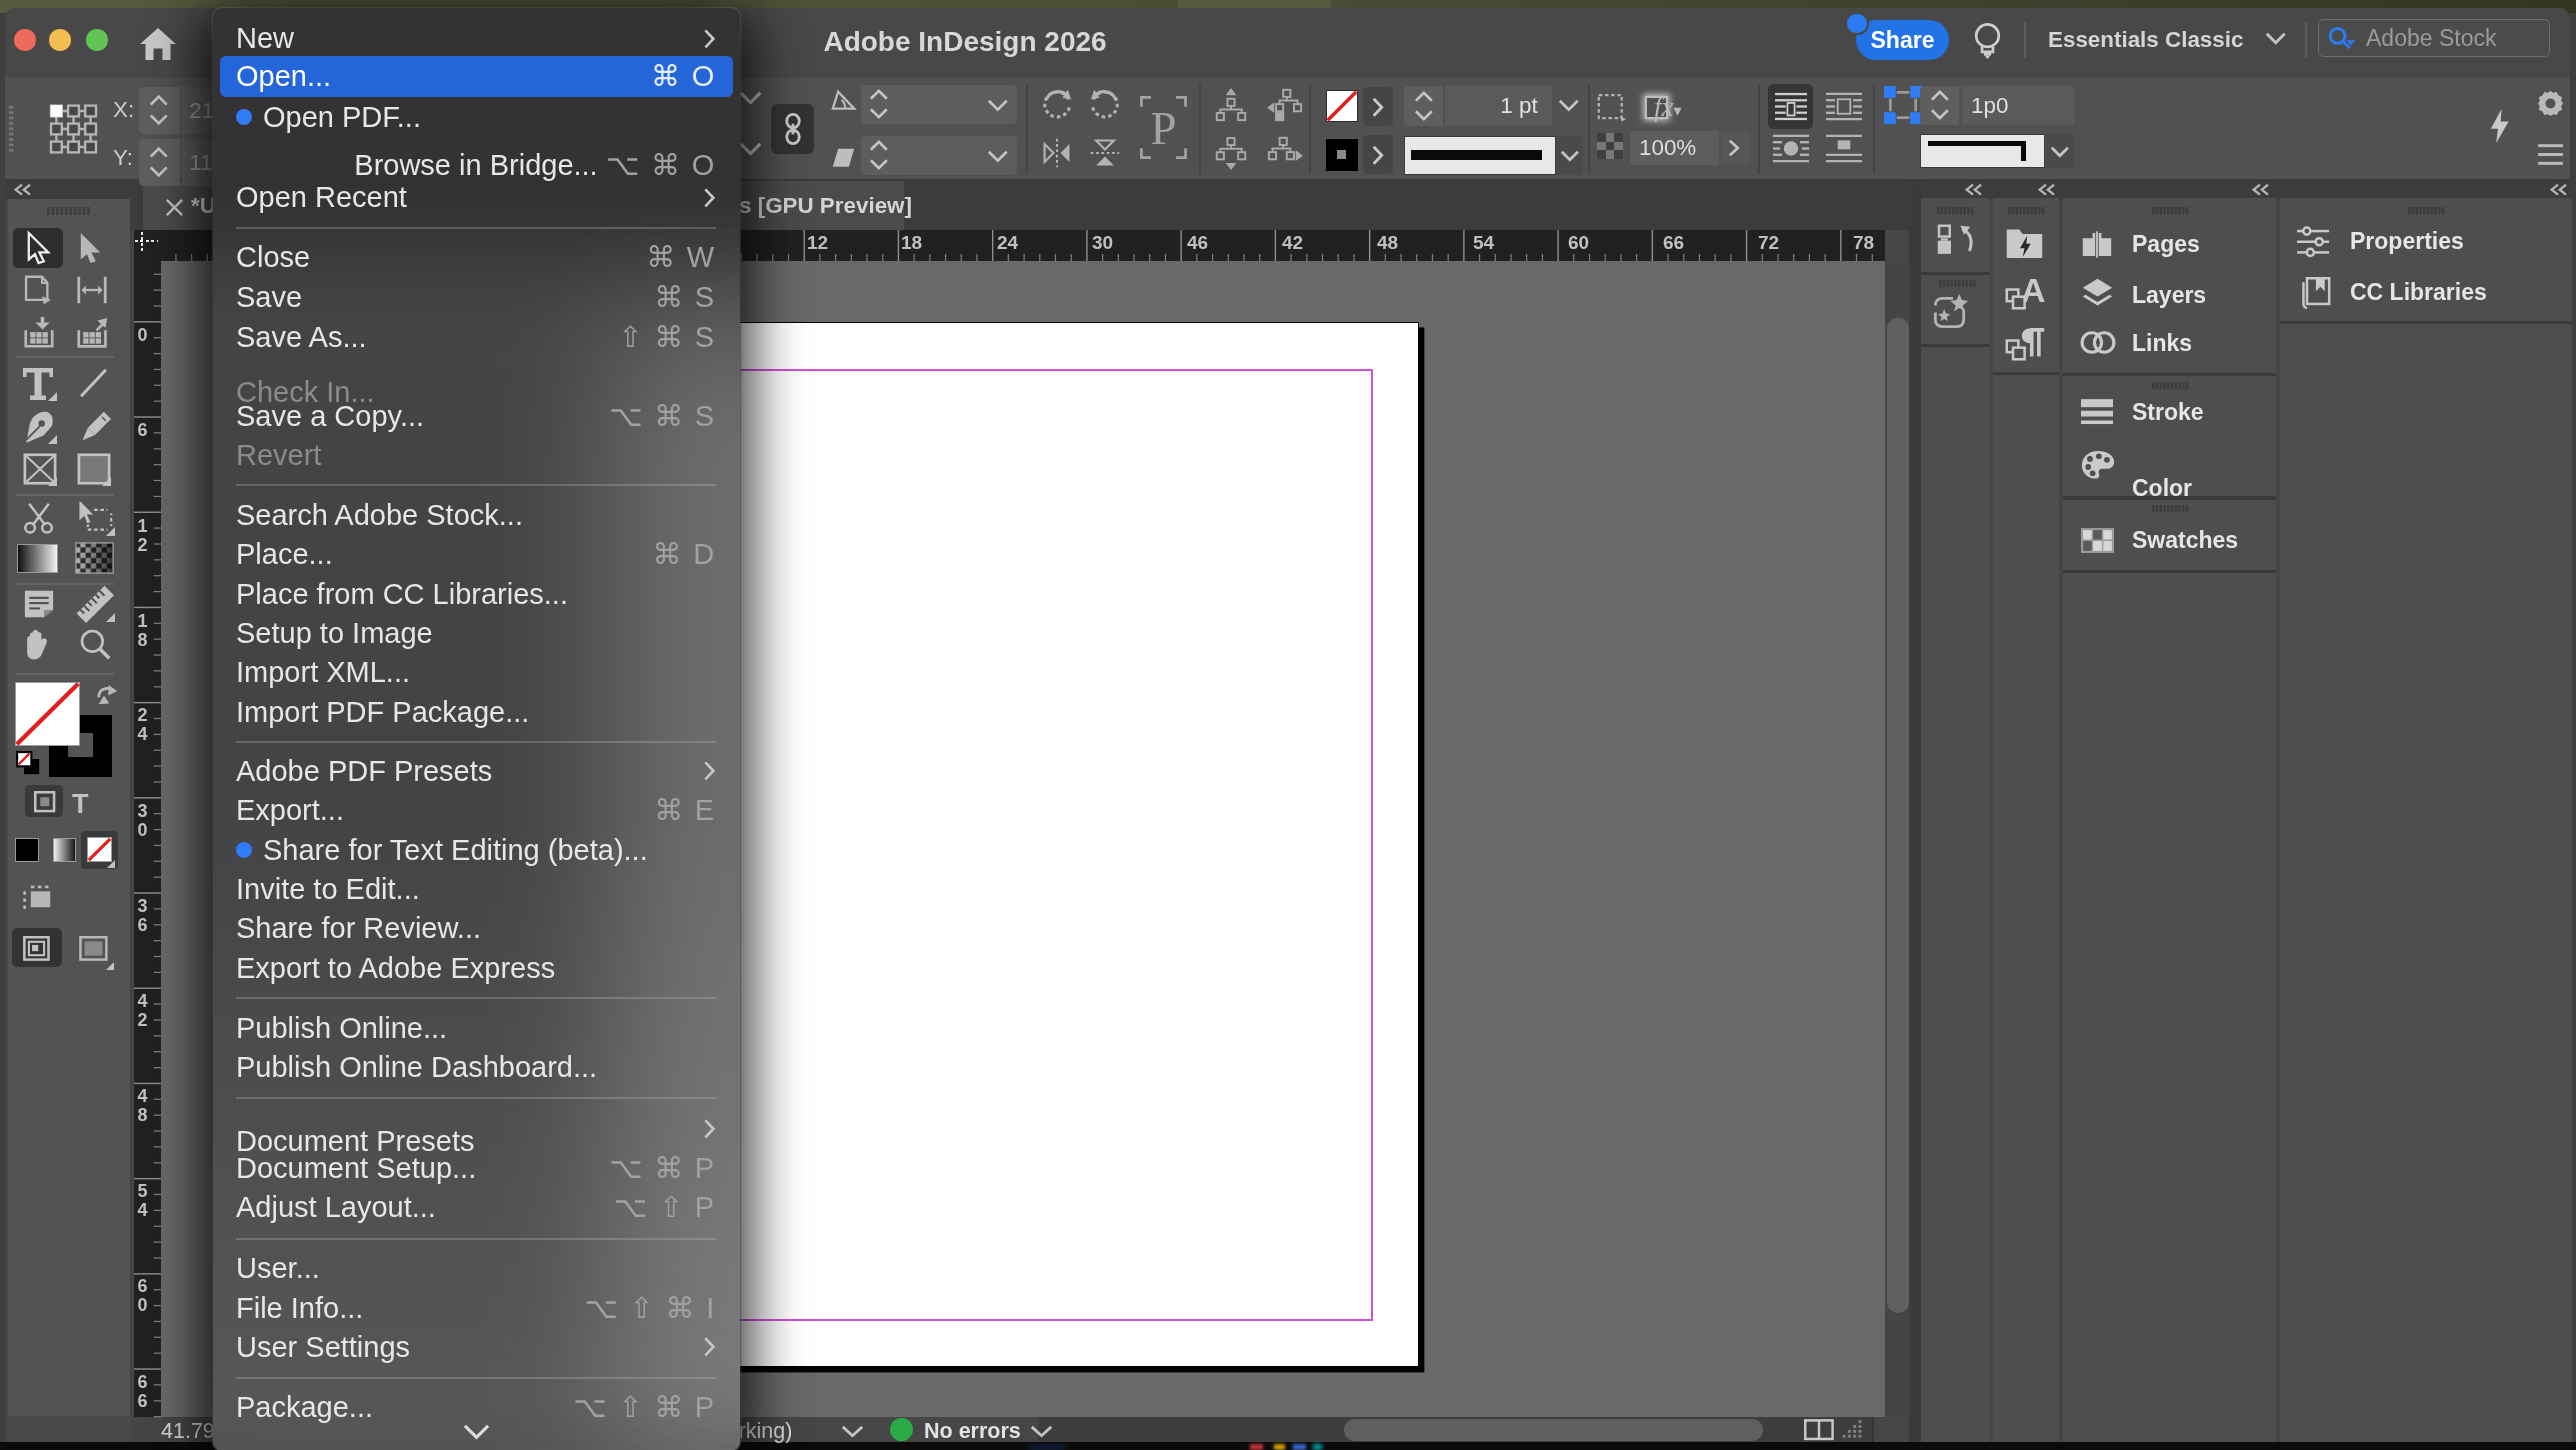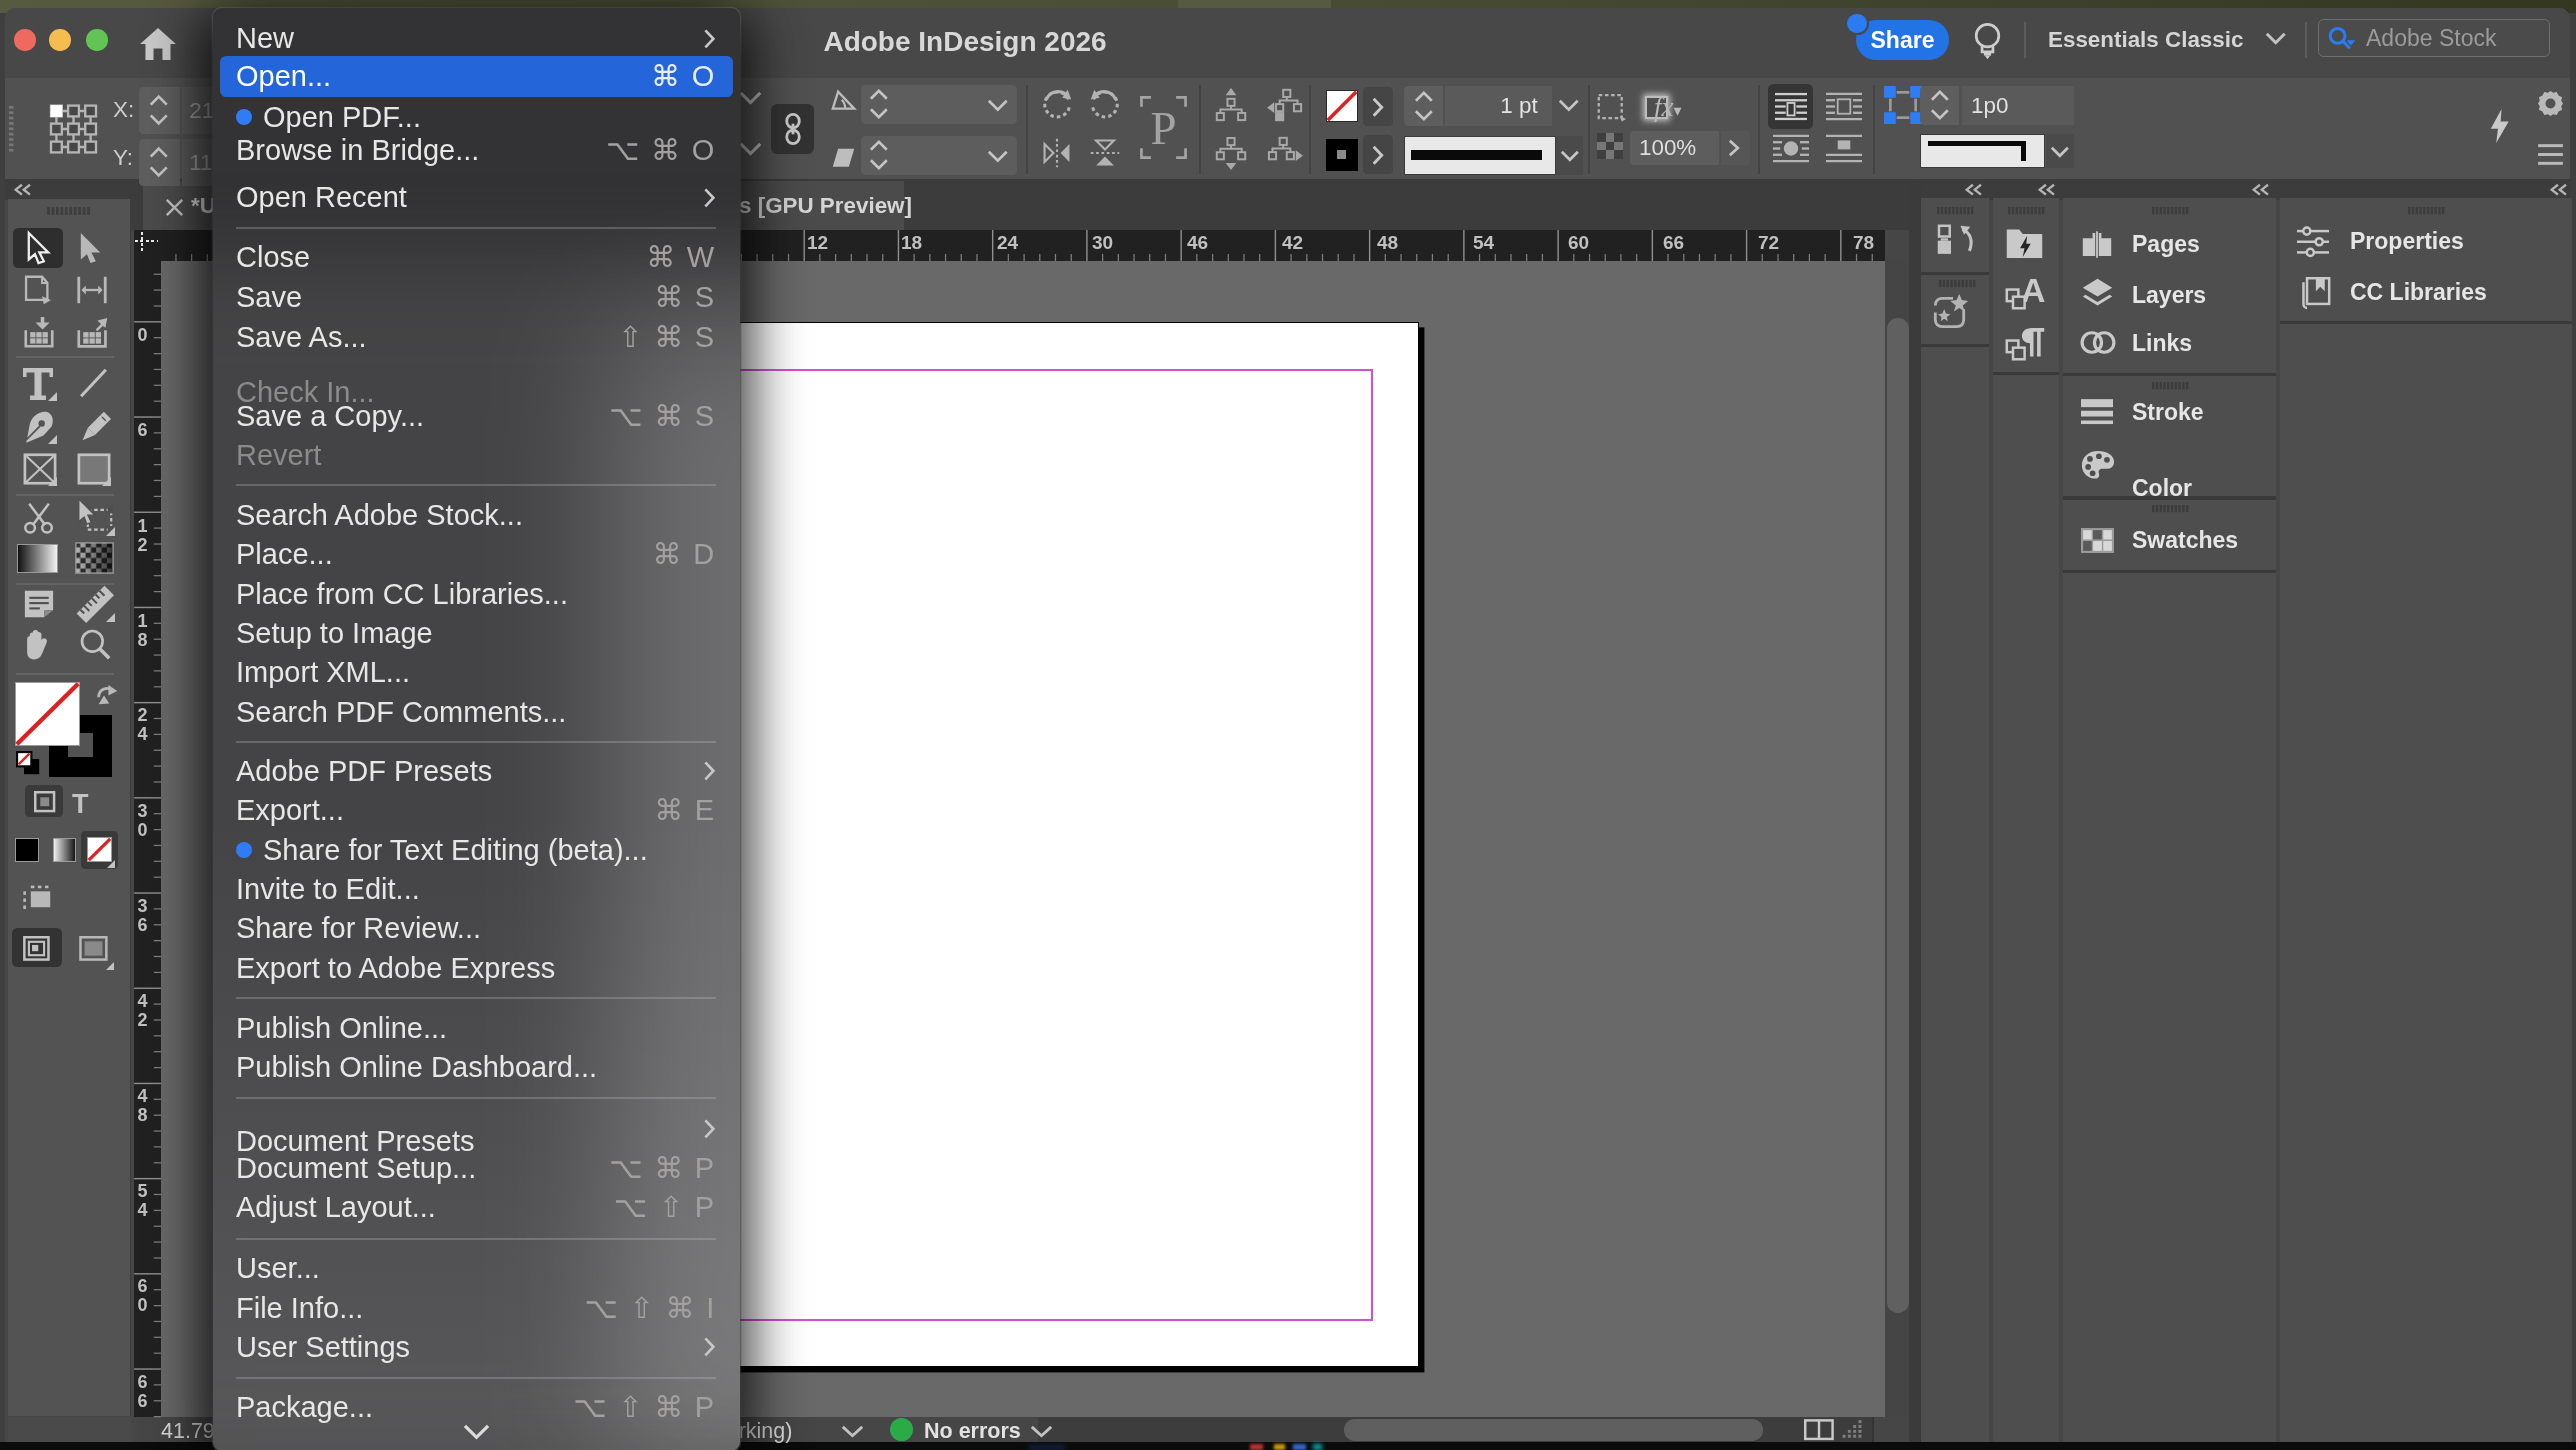--- a/index.html
+++ b/index.html
@@ -1201,39 +1201,39 @@
   <div style="position:absolute;left:399px;top:314px;width:809px;height:1145px;background:#ffffff;filter:blur(67px);opacity:0.22;"></div>
   <div style="position:absolute;left:0;top:805px;width:527px;height:638px;background:linear-gradient(to bottom,rgba(255,255,255,0) 0%,rgba(255,255,255,0.11) 100%);"></div>
   <div class="mi" style="top:9.8px;">New</div>
     <svg class="marr" style="top:20.6px;" viewBox="0 0 12 22">
       <path d="M1.5 1.5 L10.5 11 L1.5 20.5" fill="none" stroke="#c7c7c7" stroke-width="3"></path>
     </svg>
   <div style="position:absolute;left:7.2px;top:48px;width:513px;height:41px;background:#2465d9;border-radius:6.3px;"></div>
   <div class="mi" style="top:48px;color:#ffffff;">Open...<span class="sc" style="color:#e8edf8;">⌘ O</span></div>
   <div class="mdot" style="top:101px;"></div>
   <div class="mi" style="top:89px;left:50px;width:453px;">Open PDF...</div>
-  <div class="mi" style="top:122px;">Browse in Bridge...<span class="sc">⌥ ⌘ O</span></div>
+  <div class="mi" style="top:137px;text-align:center;">Browse in Bridge...<span class="sc">⌥ ⌘ O</span></div>
   <div class="mi" style="top:169px;">Open Recent</div>
     <svg class="marr" style="top:180px;" viewBox="0 0 12 22">
       <path d="M1.5 1.5 L10.5 11 L1.5 20.5" fill="none" stroke="#c7c7c7" stroke-width="3"></path>
     </svg>
   <div class="msep" style="top:219px;"></div>
   <div class="mi" style="top:229px;">Close<span class="sc">⌘ W</span></div>
   <div class="mi" style="top:269px;">Save<span class="sc">⌘ S</span></div>
   <div class="mi" style="top:309px;">Save As...<span class="sc">⇧ ⌘ S</span></div>
   <div class="mi dis" style="top:364px;">Check In...</div>
   <div class="mi" style="top:388px;">Save a Copy...<span class="sc">⌥ ⌘ S</span></div>
   <div class="mi dis" style="top:427px;">Revert</div>
   <div class="msep" style="top:476px;"></div>
   <div class="mi" style="top:487px;">Search Adobe Stock...</div>
   <div class="mi" style="top:526px;">Place...<span class="sc">⌘ D</span></div>
   <div class="mi" style="top:566px;">Place from CC Libraries...</div>
   <div class="mi" style="top:605px;">Setup to Image</div>
   <div class="mi" style="top:644px;">Import XML...</div>
-  <div class="mi" style="top:684px;">Search PDF Comments...</div>
+  <div class="mi" style="top:684px;">Import PDF Package...</div>
   <div class="msep" style="top:733px;"></div>
   <div class="mi" style="top:743px;">Adobe PDF Presets</div>
     <svg class="marr" style="top:753px;" viewBox="0 0 12 22">
       <path d="M1.5 1.5 L10.5 11 L1.5 20.5" fill="none" stroke="#c7c7c7" stroke-width="3"></path>
     </svg>
   <div class="mi" style="top:782px;">Export...<span class="sc">⌘ E</span></div>
   <div class="mdot" style="top:834px;"></div>
   <div class="mi" style="top:822px;left:50px;width:453px;">Share for Text Editing (beta)...</div>
   <div class="mi" style="top:861px;">Invite to Edit...</div>
   <div class="mi" style="top:900px;">Share for Review...</div>

